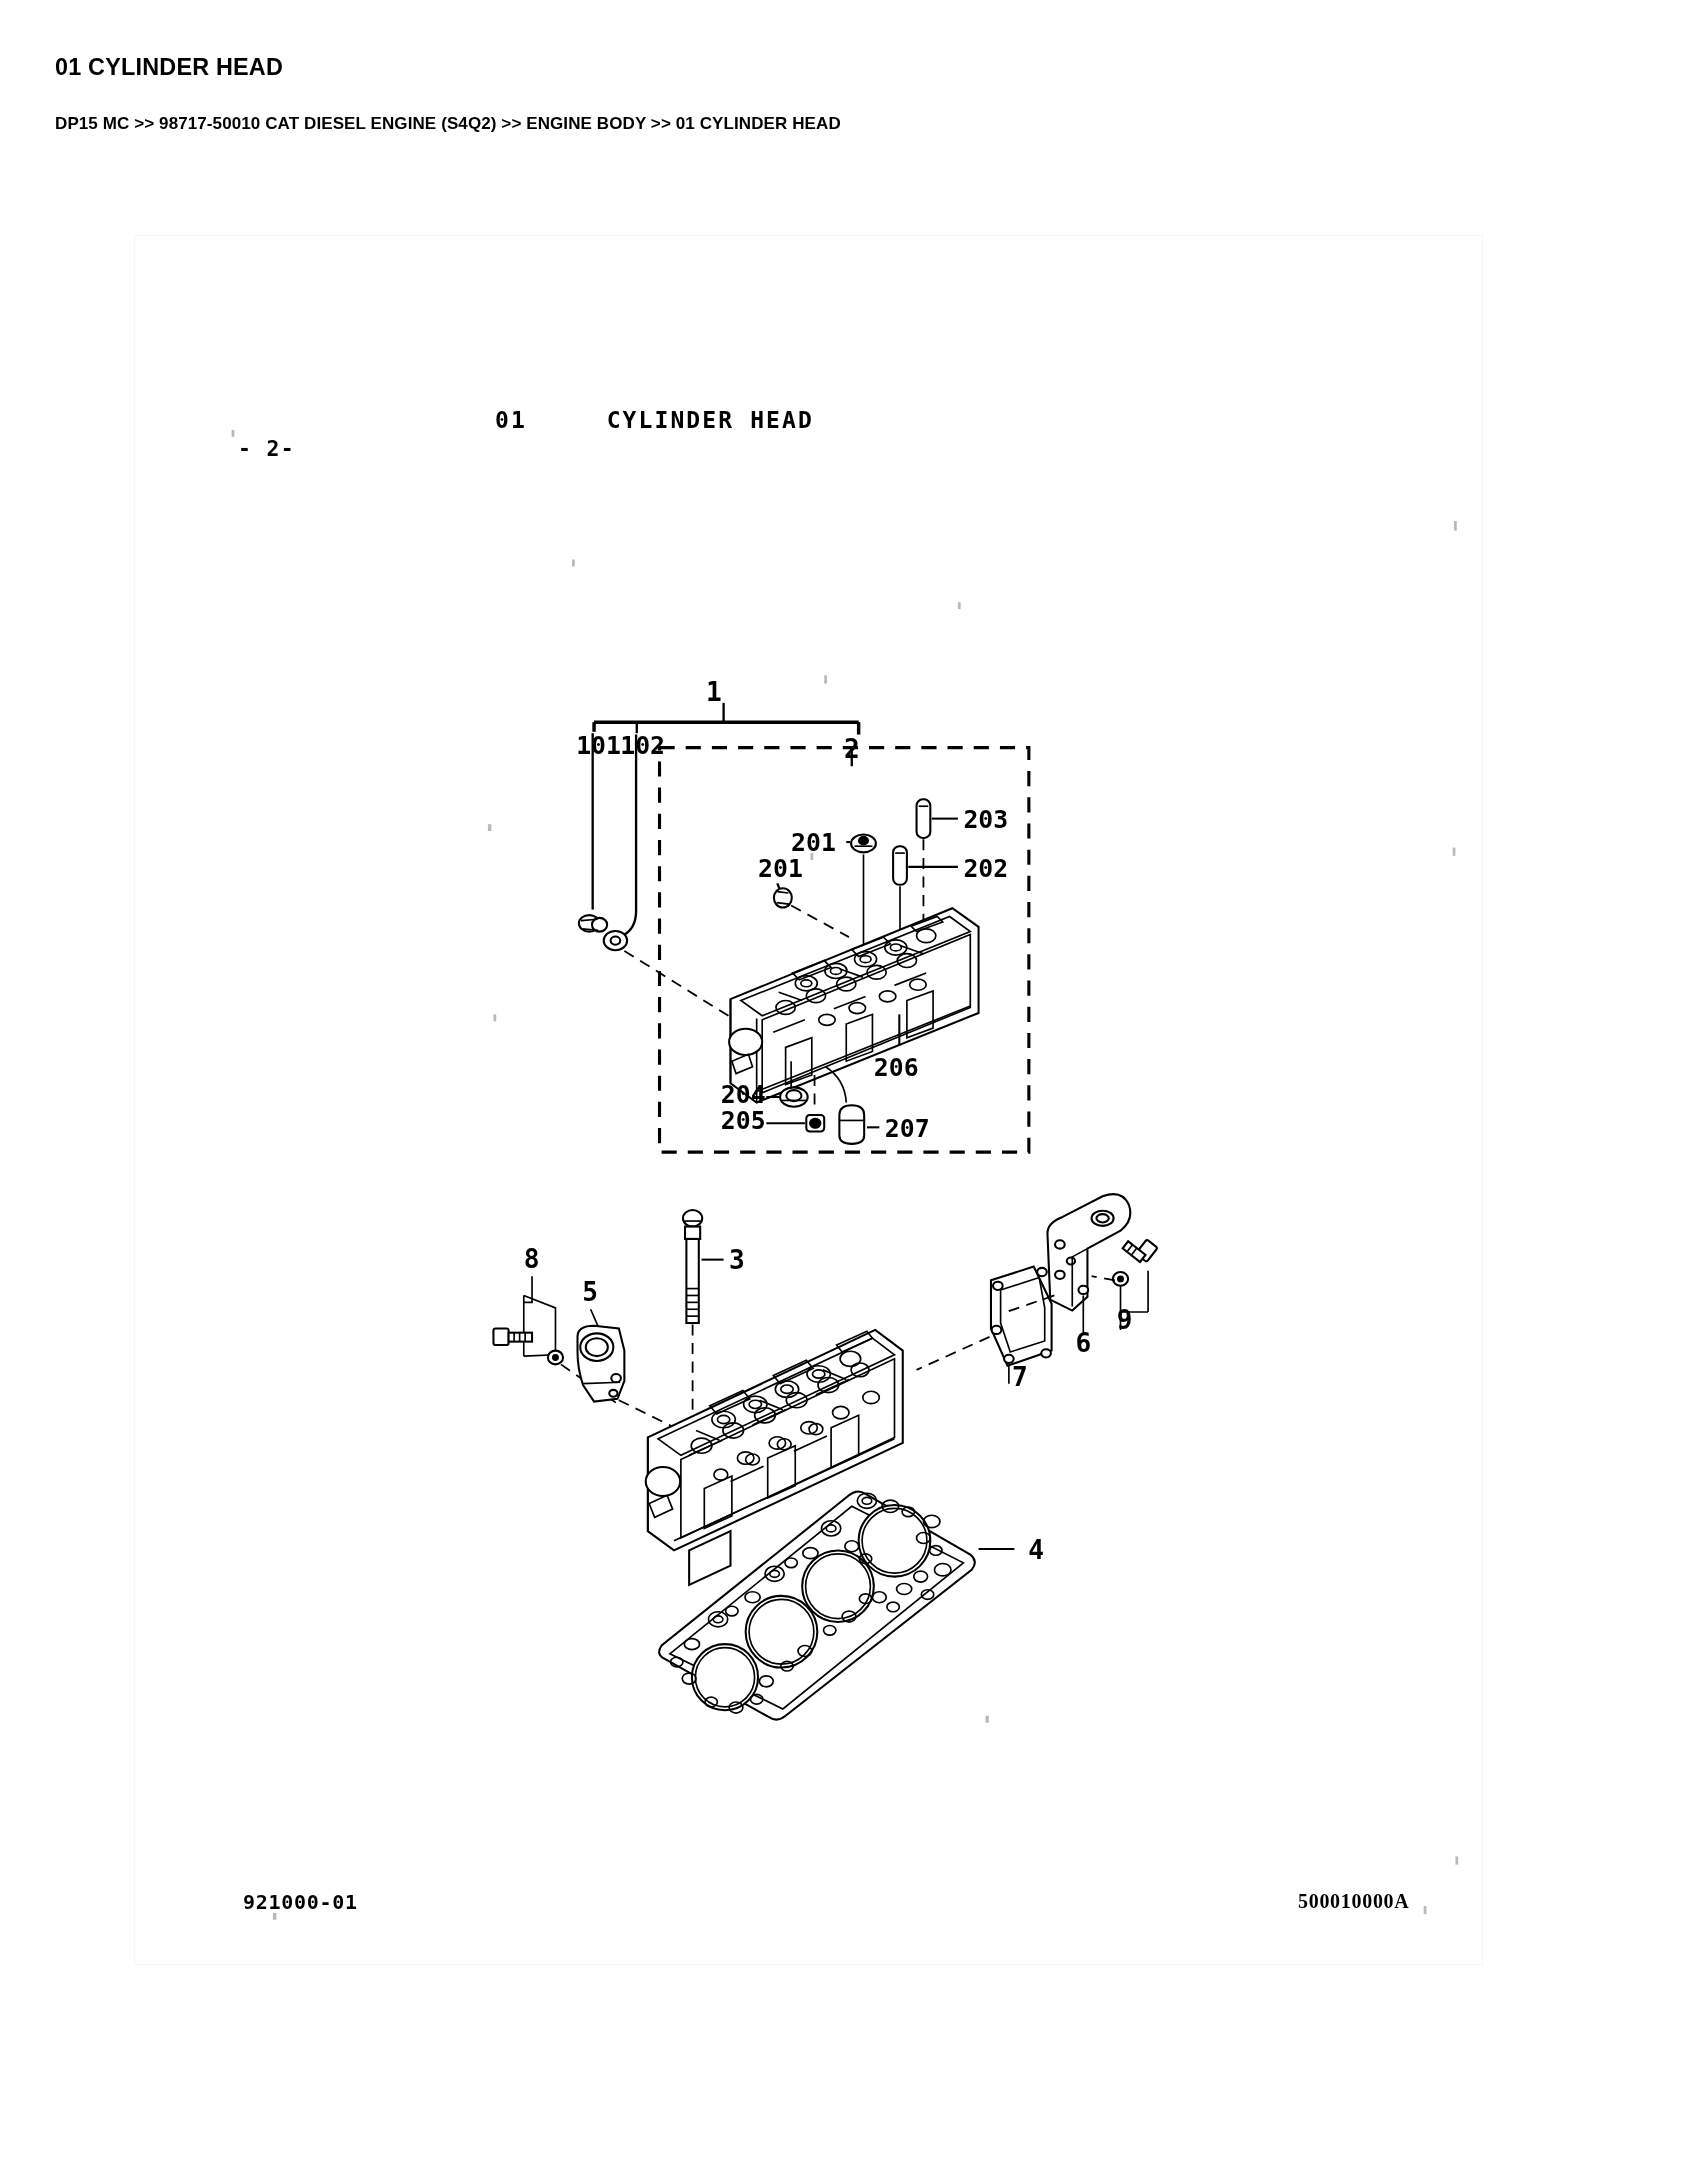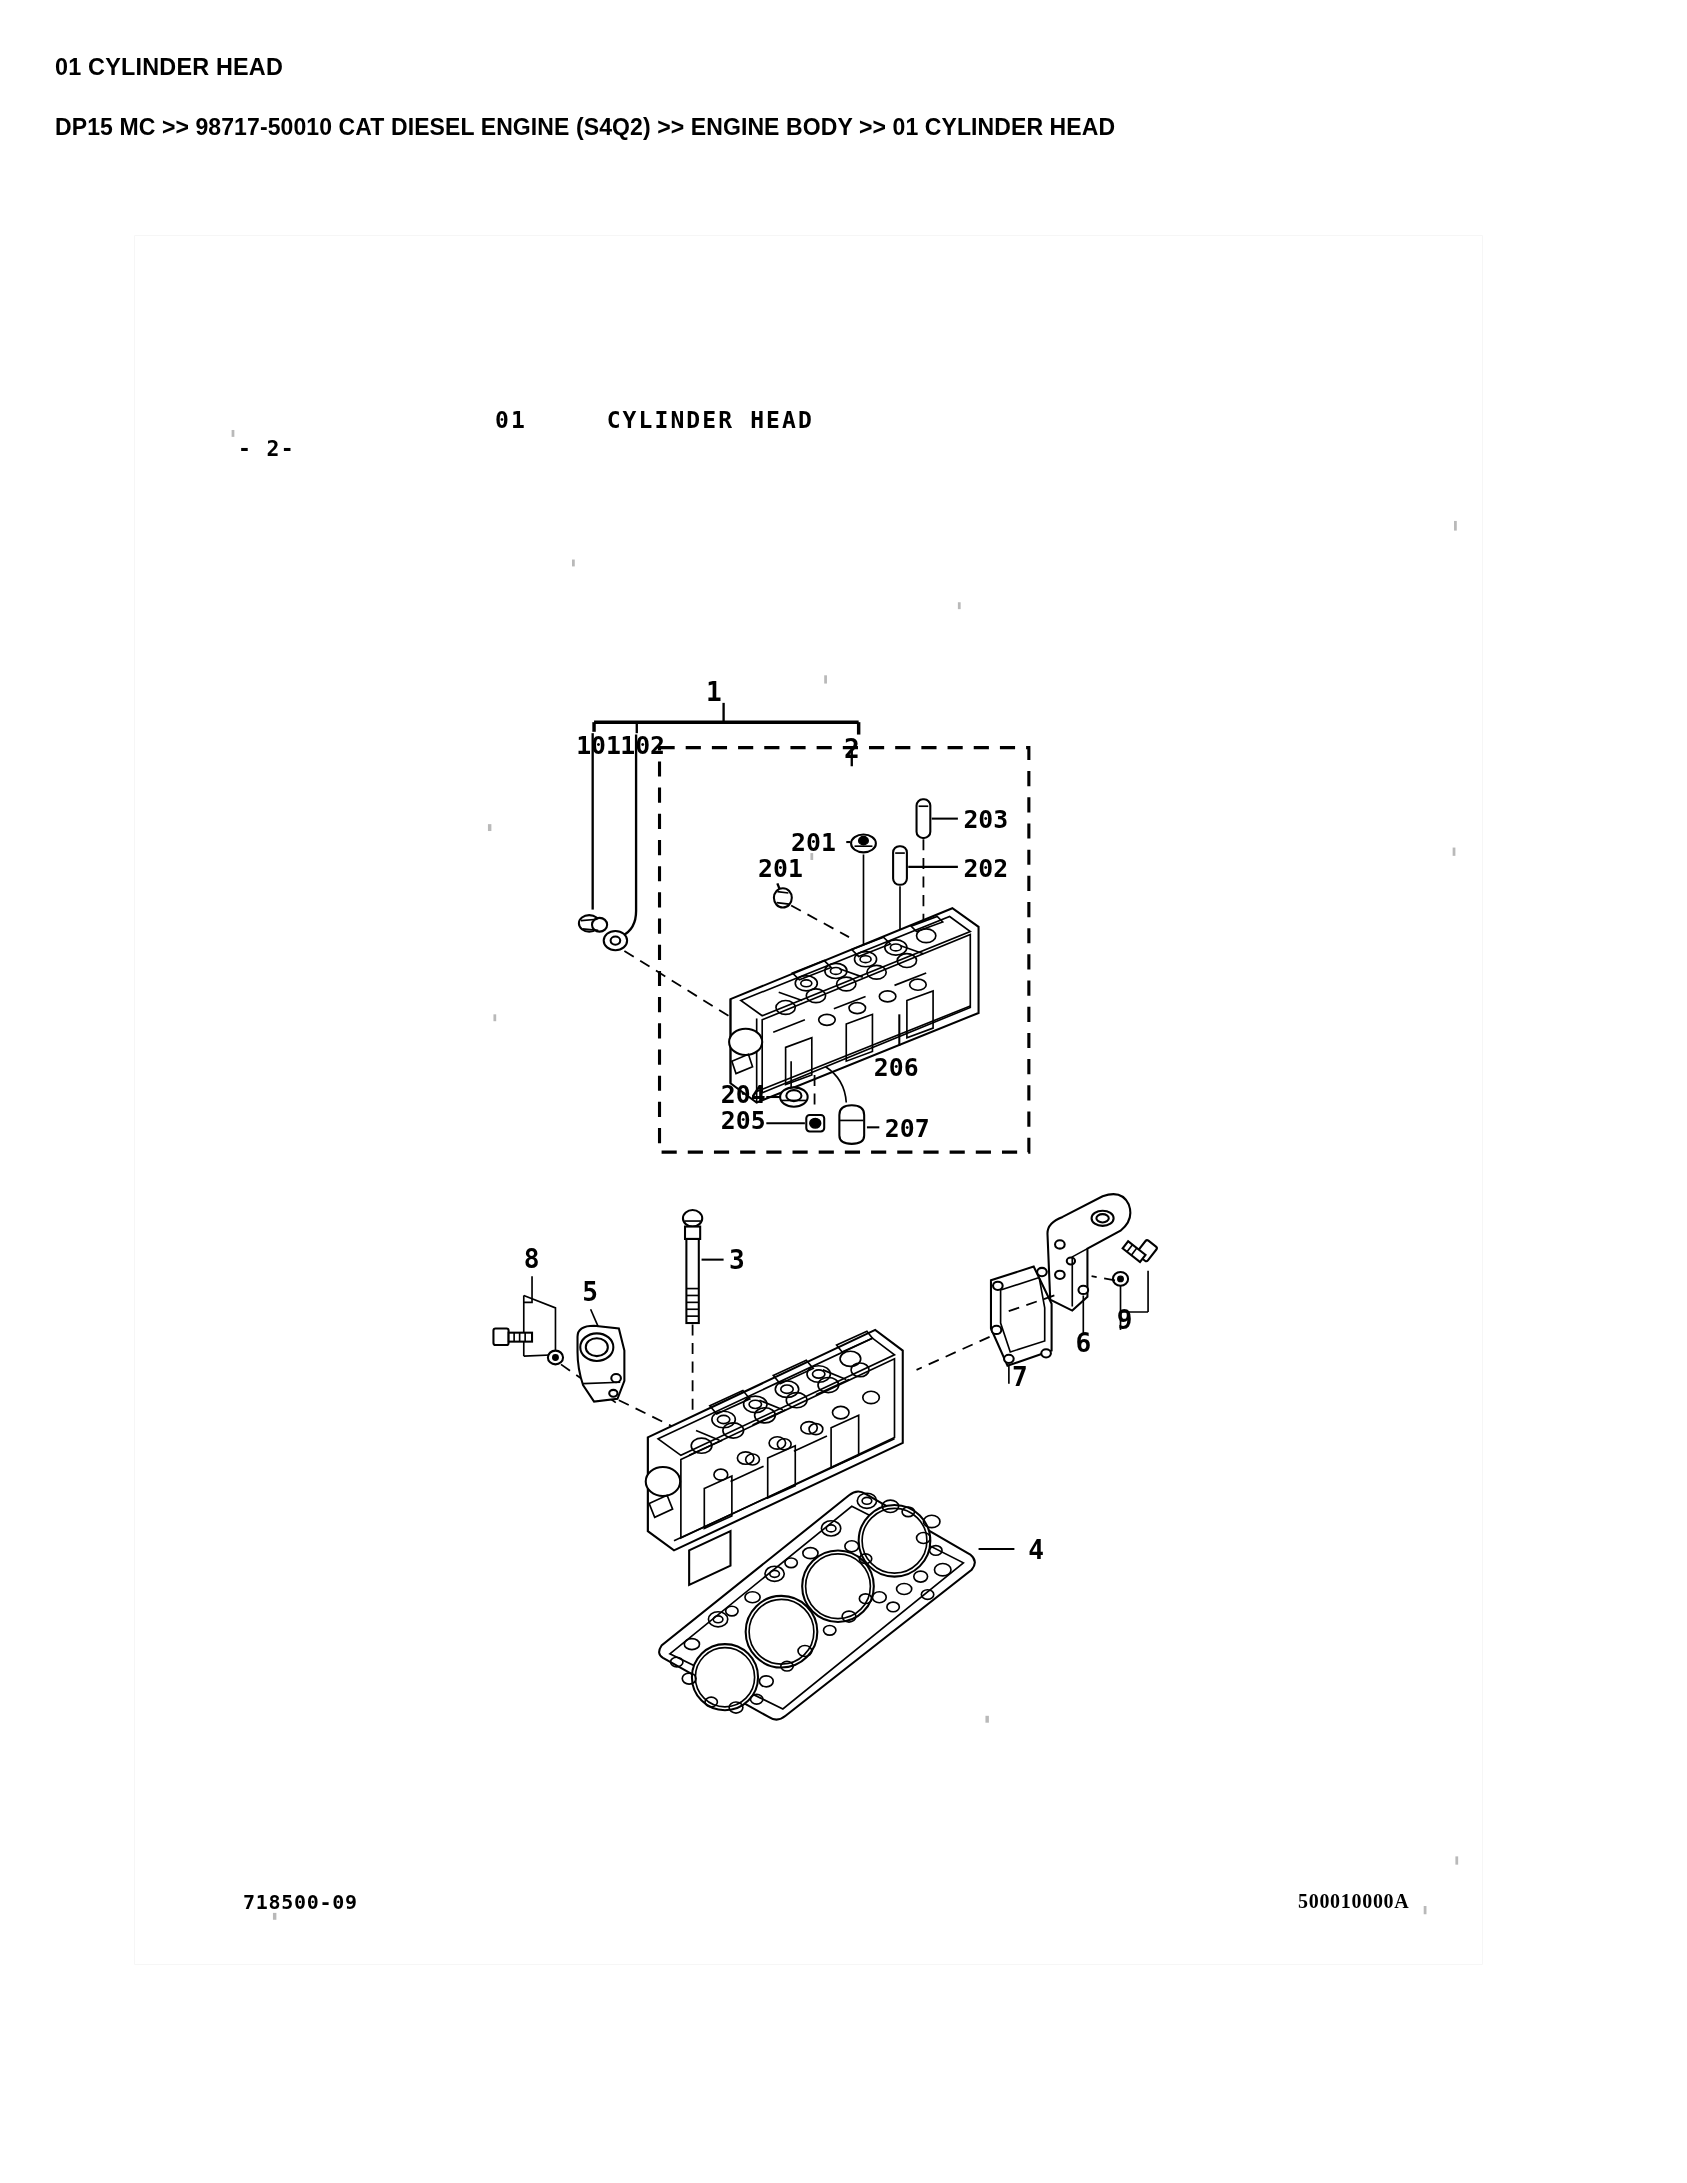--- a/index.html
+++ b/index.html
@@ -29,21 +29,21 @@
     top: 54px;
     font-size: 23.4px;
     font-weight: bold;
     letter-spacing: 0.2px;
     white-space: nowrap;
   }
   #breadcrumb {
     position: absolute;
     left: 55px;
     top: 114px;
-    font-size: 23px;
+    font-size: 17px;
     font-weight: bold;
     letter-spacing: 0.1px;
     white-space: nowrap;
   }
 
   
   #sheet {
     position: absolute;
     left: 135px;
     top: 236px;
@@ -129,21 +129,21 @@
   <div id="page-title">01 CYLINDER HEAD</div>
   <div id="breadcrumb">DP15 MC &gt;&gt; 98717-50010 CAT DIESEL ENGINE (S4Q2) &gt;&gt; ENGINE BODY &gt;&gt; 01 CYLINDER HEAD</div>
 </div>
 
 <div id="sheet"></div>
 
 <div id="diagram-caption">01     CYLINDER HEAD</div>
 
 <div id="page-marker">- 2-</div>
 
-<div id="footer-left">718500-09</div>
+<div id="footer-left">921000-01</div>
 <div id="footer-right">500010000A</div>
 
 <svg id="drawing" viewBox="0 0 2448 3168">
 
   <g>
     <rect class="speck" x="2110" y="756" width="4" height="14"></rect>
     <rect class="speck" x="830" y="812" width="4" height="10"></rect>
     <rect class="speck" x="1390" y="874" width="4" height="10"></rect>
     <rect class="speck" x="708" y="1196" width="5" height="10"></rect>
     <rect class="speck" x="716" y="1472" width="4" height="10"></rect>

